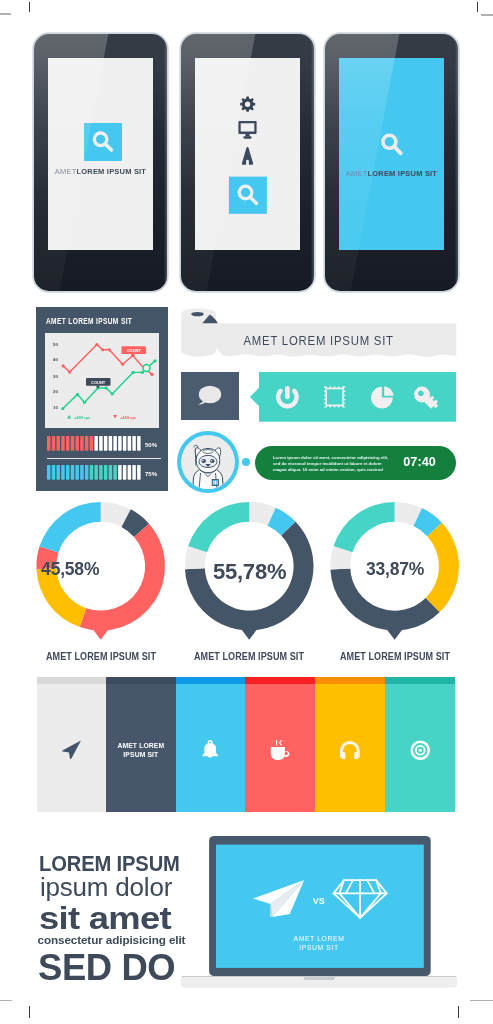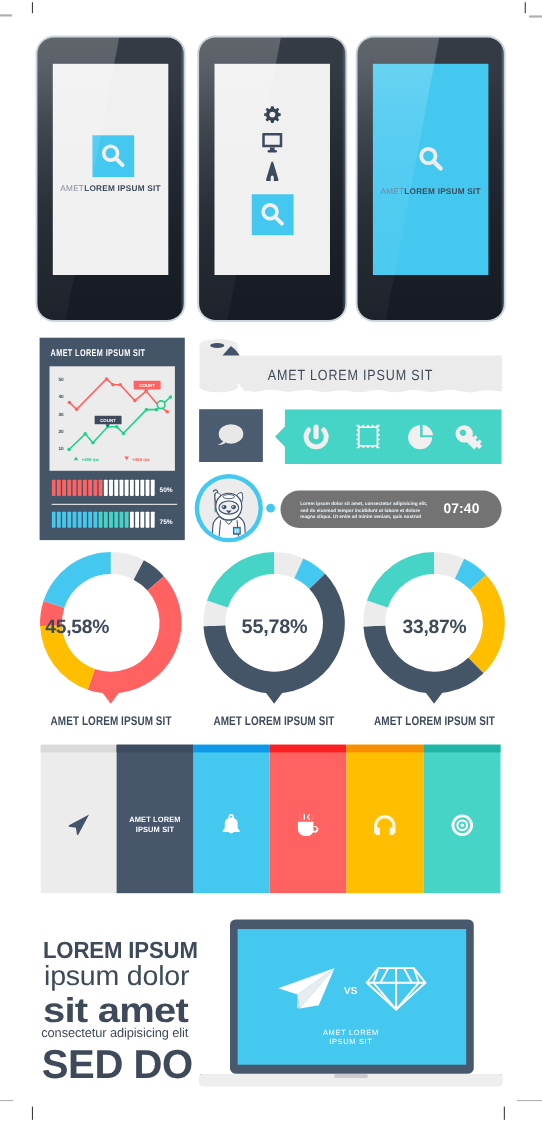--- a/index.html
+++ b/index.html
@@ -326,21 +326,21 @@
       <rect x="31.2" y="44.4" width="6.2" height="6.2" fill="#2f9fe0" stroke="#3d5068" stroke-width="0.8"></rect>
       <g fill="#fafafa">
           <rect x="32.3" y="45.6" width="1.2" height="3.8"></rect>
           <rect x="34.0" y="45.6" width="1.2" height="3.8"></rect>
           <rect x="35.7" y="45.6" width="0.8" height="3.8"></rect>
         </g>
     </g>
   </svg>
 </div>
 <div class="abs" style="left:241.8px;top:457.5px;width:8.6px;height:8.6px;border-radius:50%;background:#45c8f0;"></div>
-<div class="abs" style="left:254.6px;top:445.8px;width:201.3px;height:33.8px;border-radius:17px;background:#737373;">
+<div class="abs" style="left:254.6px;top:445.8px;width:201.3px;height:33.8px;border-radius:17px;background:#15803d;">
   <div class="abs" style="left:18.3px;top:9.2px;width:118px;font-size:4.3px;line-height:6.05px;color:#e9f6fd;font-weight:bold;letter-spacing:0px;white-space:nowrap;">
     <div>Lorem ipsum dolor sit amet, consectetur adipisicing elit,</div>
     <div>sed do eiusmod tempor incididunt ut labore et dolore</div>
     <div>magna aliqua. Ut enim ad minim veniam, quis nostrud</div>
   </div>
   <div class="abs" style="right:20px;top:9.4px;font-size:12.6px;color:#ffffff;font-weight:bold;letter-spacing:0.1px;">07:40</div>
 </div>
 
 <div class="abs" style="left:0;top:0;width:493px;height:1024px;pointer-events:none;">
   <svg width="493" height="1024" viewBox="0 0 493 1024" style="position:absolute;left:0;top:0;">
@@ -368,21 +368,21 @@
           <path d="M421.9776084476342 508.019620526435 A64.3 64.3 0 0 1 442.006932756891 522.7595496503131 L427.3351137543695 536.2037947818648 A44.4 44.4 0 0 0 413.50460054548927 526.0256788705087 Z" fill="#45c8f0"></path>
           <path d="M442.006932756891 522.7595496503131 A64.3 64.3 0 0 1 439.5883527950094 612.1405933003892 L425.66505231879347 597.9225869756965 A44.4 44.4 0 0 0 427.3351137543695 536.2037947818648 Z" fill="#ffbe00"></path>
           <path d="M439.5883527950094 612.1405933003892 A64.3 64.3 0 0 1 330.3881209152809 569.5652019864214 L350.26084865689694 568.5237164571868 A44.4 44.4 0 0 0 425.66505231879347 597.9225869756965 Z" fill="#455568"></path>
           <path d="M330.3881209152809 569.5652019864214 A64.3 64.3 0 0 1 333.5519417876256 546.0102850812959 L352.4455087926995 552.2587349550473 A44.4 44.4 0 0 0 350.26084865689694 568.5237164571868 Z" fill="#ececec"></path>
           <path d="M333.5519417876256 546.0102850812959 A64.3 64.3 0 0 1 394.6 501.90000000000003 L394.6 521.8000000000001 A44.4 44.4 0 0 0 352.4455087926995 552.2587349550473 Z" fill="#45d4c5"></path>
         </g>
       </g>
   </svg>
 </div>
 <div class="abs" style="left:41.1px;top:558.5px;width:120px;text-align:left;font-size:17.5px;font-weight:bold;color:#3e4a5a;letter-spacing:-0.2px;">45,58%</div>
-<div class="abs" style="left:189.6px;top:558.5px;width:120px;text-align:center;font-size:18px;font-weight:bold;color:#3e4a5a;letter-spacing:-0.2px;">55,78%</div>
+<div class="abs" style="left:189.6px;top:558.5px;width:120px;text-align:center;font-size:22px;font-weight:bold;color:#3e4a5a;letter-spacing:-0.2px;">55,78%</div>
 <div class="abs" style="left:335px;top:558.5px;width:120px;text-align:center;font-size:17.5px;font-weight:bold;color:#3e4a5a;letter-spacing:-0.2px;">33,87%</div>
 <div class="abs donut-cap" style="left:25.7px;top:650.3px;width:150px;">AMET LOREM IPSUM SIT</div>
 <div class="abs donut-cap" style="left:174.2px;top:650.3px;width:150px;">AMET LOREM IPSUM SIT</div>
 <div class="abs donut-cap" style="left:319.6px;top:650.3px;width:150px;">AMET LOREM IPSUM SIT</div>
 
 <div class="abs" style="left:36.9px;top:677.3px;width:418.1px;height:134.6px;">
   <div class="cbcol" style="left:0;width:69.2px;background:#ececec;">
     <div class="cbtop" style="background:#d9d9d9;"></div>
     <svg class="cbicon" width="19.6" height="19.8" viewBox="0 0 19.6 19.8" style="left:24.8px;top:63px;transform:scale(1.0);">
       <path d="M19.0 0.4 L0.75 10.2 a.7 .7 0 00.15 1.3 l6.1 .95 .95 6.1 a.7 .7 0 001.3 .15z" fill="#43546a"></path>
@@ -432,21 +432,21 @@
       </g>
       <circle cx="10.25" cy="10.25" r="1.6" fill="#ffffff"></circle>
     </svg>
   </div>
 </div>
 
 <div class="abs" style="left:37px;top:850px;width:160px;color:#3e4a5a;">
   <div style="position:absolute;left:2.4px;top:2.2px;font-size:21.3px;font-weight:bold;letter-spacing:-0.15px;white-space:nowrap;transform:scaleX(0.947);transform-origin:0 0;">LOREM IPSUM</div>
   <div style="position:absolute;left:2.7px;top:23.3px;font-size:25.0px;font-weight:normal;letter-spacing:-0.2px;white-space:nowrap;transform:scaleX(1.04);transform-origin:0 0;">ipsum dolor</div>
   <div style="position:absolute;left:2.1px;top:49.5px;font-size:31.5px;font-weight:bold;letter-spacing:-0.6px;white-space:nowrap;transform:scaleX(1.155);transform-origin:0 0;">sit amet</div>
-  <div style="position:absolute;left:0.5px;top:82.5px;font-size:11.7px;font-weight:normal;letter-spacing:-0.1px;white-space:nowrap;transform:scaleX(1.0);transform-origin:0 0;">consectetur adipisicing elit</div>
+  <div style="position:absolute;left:0.5px;top:82.5px;font-size:11.7px;font-weight:bold;letter-spacing:-0.1px;white-space:nowrap;transform:scaleX(1.0);transform-origin:0 0;">consectetur adipisicing elit</div>
   <div style="position:absolute;left:0.6px;top:97.0px;font-size:36.8px;font-weight:bold;letter-spacing:-0.4px;white-space:nowrap;transform:scaleX(0.99);transform-origin:0 0;">SED DO</div>
 </div>
 
 <div class="abs" style="left:181px;top:835px;width:276px;height:158px;">
   <svg width="276" height="158" viewBox="0 0 276 158">
     <path d="M1.0 141.5 h274 l-6.5 10 h-261z" fill="#49596d"></path>
     <rect x="28.1" y="0.9" width="221.6" height="140.2" rx="5.0" fill="#49596d"></rect>
     <rect x="35.0" y="9.6" width="207.8" height="123.3" fill="#45c8f0"></rect>
     <path d="M3.0 141.4 h270 a3.5 3.5 0 013.5 3.5 v3.5 a4.4 4.4 0 01-4.4 4.4 h-268.2 a4.4 4.4 0 01-4.4-4.4 v-3.5 a3.5 3.5 0 013.5-3.5z" fill="#eeeeee"></path>
     <rect x="122.6" y="141.4" width="31.0" height="3.6" rx="1.8" fill="#c9cdd1"></rect>

